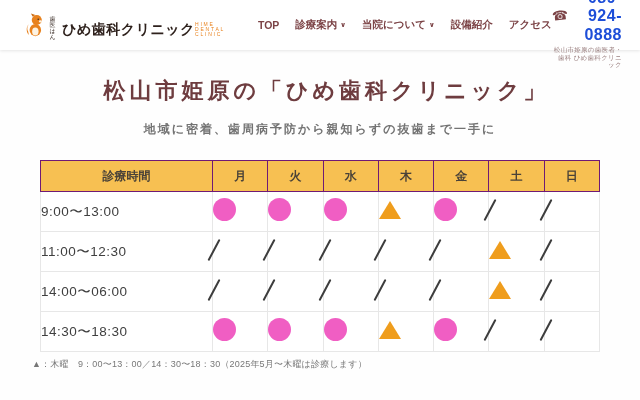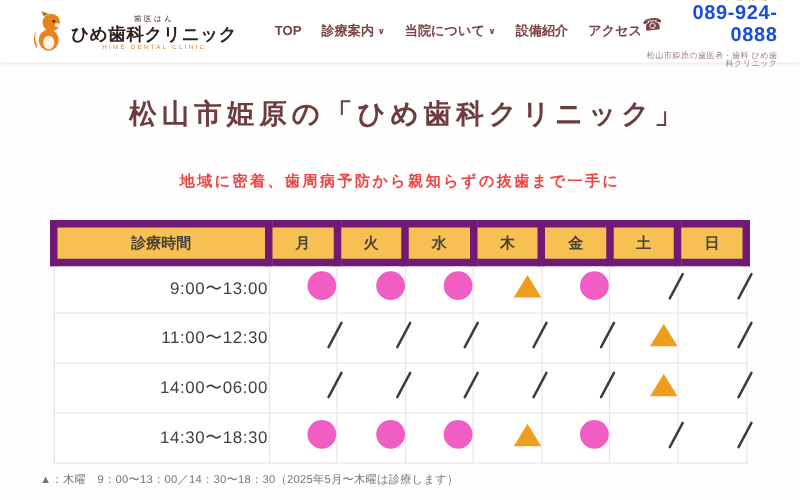--- a/index.html
+++ b/index.html
@@ -3,47 +3,47 @@
 <meta charset="utf-8">
 <style>
   * { margin:0; padding:0; box-sizing:border-box; }
   html,body { background:#fff; }
   body { font-family:"Liberation Sans","DejaVu Sans",sans-serif; width:640px; height:400px; overflow:hidden; }
   .page { width:640px; height:400px; background:#fefefe; position:relative; }
 
   
   .header { height:50px; display:flex; align-items:center; padding:0 18px 0 26px; background:#fff; box-shadow:0 1px 3px rgba(0,0,0,.10); position:relative; z-index:2; }
   .logo { display:flex; align-items:flex-end; gap:4px; cursor:pointer; }
-  .logo-txt { display:flex; flex-direction:column; align-items:center; line-height:1; }
+  .logo-txt { display:flex; flex-direction:row; align-items:center; line-height:1; }
   .logo-tagline { font-size:6px; color:#3a2c26; letter-spacing:2px; margin-bottom:1px; }
   .logo-name { font-size:14px; font-weight:bold; color:#2e211c; letter-spacing:.5px; white-space:nowrap; }
   .logo-sub { font-size:5px; color:#e8821e; letter-spacing:1.8px; margin-top:2px; }
 
   .nav { display:flex; gap:16px; margin-left:30px; align-items:center; }
   .nav-item { font-size:10.5px; font-weight:bold; color:#7b4245; text-decoration:none; white-space:nowrap; cursor:pointer; }
   .caret { font-size:7px; color:#7b4245; margin-left:3px; vertical-align:1px; }
 
   .phone-box { margin-left:auto; text-align:right; line-height:1.15; }
   .phone-furigana { font-size:6.5px; color:#7b4245; letter-spacing:3px; padding-right:4px; font-weight:bold; }
   .phone-line { display:flex; align-items:center; justify-content:flex-end; gap:4px; }
   .phone-icon { font-size:13px; color:#7b4245; transform:rotate(-6deg); }
   .phone-number { font-size:16px; font-weight:bold; color:#1d4ed8; letter-spacing:.5px; }
   .phone-tagline { font-size:6.5px; color:#9b8080; margin-top:2px; letter-spacing:.3px; }
 
   
   .hero { text-align:center; padding-top:26px; }
   .hero-title { font-size:22px; font-weight:bold; color:#6e3c3f; letter-spacing:4px;padding-left:13px; }
-  .hero-subtitle { font-size:12px; font-weight:bold; color:#ef4444; letter-spacing:2px; margin-top:31px; }
+  .hero-subtitle { font-size:12px; font-weight:bold; color:#737373; letter-spacing:2px; margin-top:15px; }
 
   
   .table-wrap { margin:22px 40px 0 40px; }
   table { width:560px; border-collapse:collapse; table-layout:fixed; }
   col.time-col { width:172px; }
-  th { background:#f7c052; color:#4a4238; font-size:12px; font-weight:bold; height:31px; border:6px solid #701a75; }
-  td { background:#fff; border:1px solid #e7e7e7; height:40px; text-align:right; vertical-align:middle; }
+  th { background:#f7c052; color:#4a4238; font-size:12px; font-weight:bold; height:31px; border:1px solid #701a75; }
+  td { background:#fff; border:1px solid #e7e7e7; height:40px; text-align:left; vertical-align:middle; }
   td.time { font-size:13.5px; color:#3f3f3f; letter-spacing:.5px; }
   .mark { display:inline-block; }
   .mark.circle { width:23px; height:23px; border-radius:50%; background:#f05ec3; }
   .mark.triangle { width:0; height:0; border-left:11px solid transparent; border-right:11px solid transparent; border-bottom:18px solid #ef9d1d; }
   .mark.slash { width:2px; height:24px; background:#3d3d3d; border-radius:1px; transform:rotate(28deg); }
 
   
   .footnotes { margin:6px 0 0 32px; }
   .footnote { font-size:9px; color:#777; line-height:1.55; letter-spacing:.2px; }
 </style>

